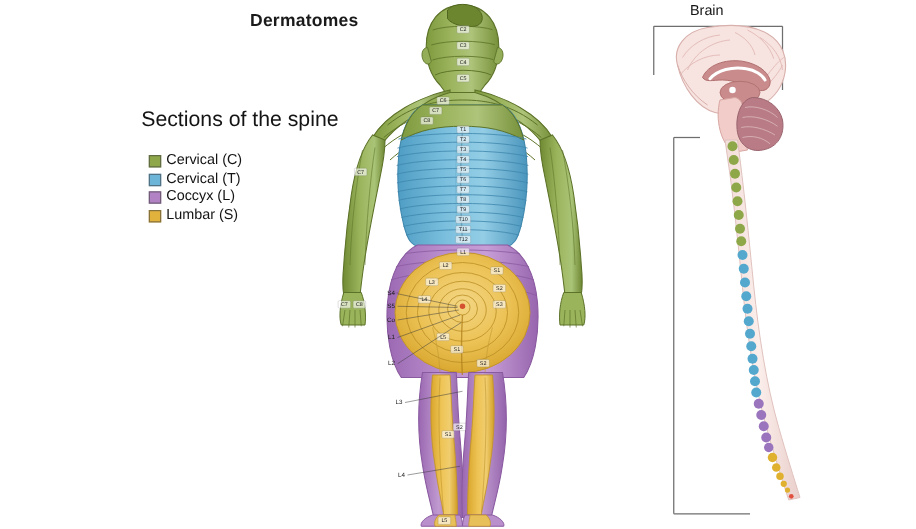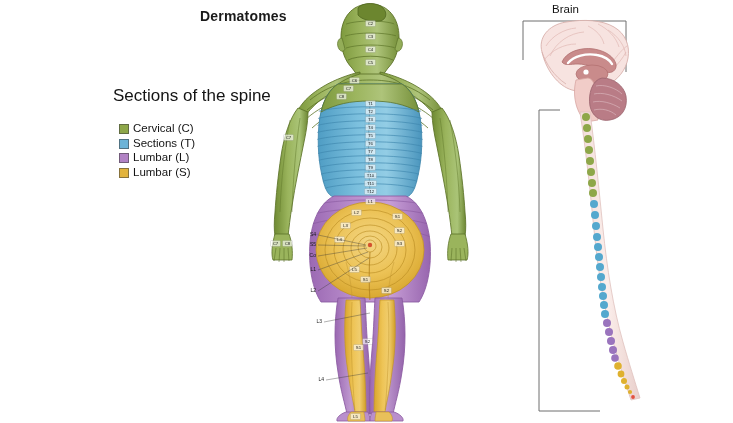--- a/index.html
+++ b/index.html
@@ -62,26 +62,26 @@
   <div class="legend">
     <div class="legend-title">Sections of the spine</div>
 
     <div class="legend-row">
       <span class="swatch" style="background:#8ea749"></span>
       <span class="legend-label">Cervical (C)</span>
     </div>
 
     <div class="legend-row">
       <span class="swatch" style="background:#6cb4d8"></span>
-      <span class="legend-label">Sections (T)</span>
+      <span class="legend-label">Cervical (T)</span>
     </div>
 
     <div class="legend-row">
       <span class="swatch" style="background:#b182c4"></span>
-      <span class="legend-label">Lumbar (L)</span>
+      <span class="legend-label">Coccyx (L)</span>
     </div>
 
     <div class="legend-row">
       <span class="swatch" style="background:#e2b33c"></span>
       <span class="legend-label">Lumbar (S)</span>
     </div>
 
   </div>
 
   <div id="figure">

